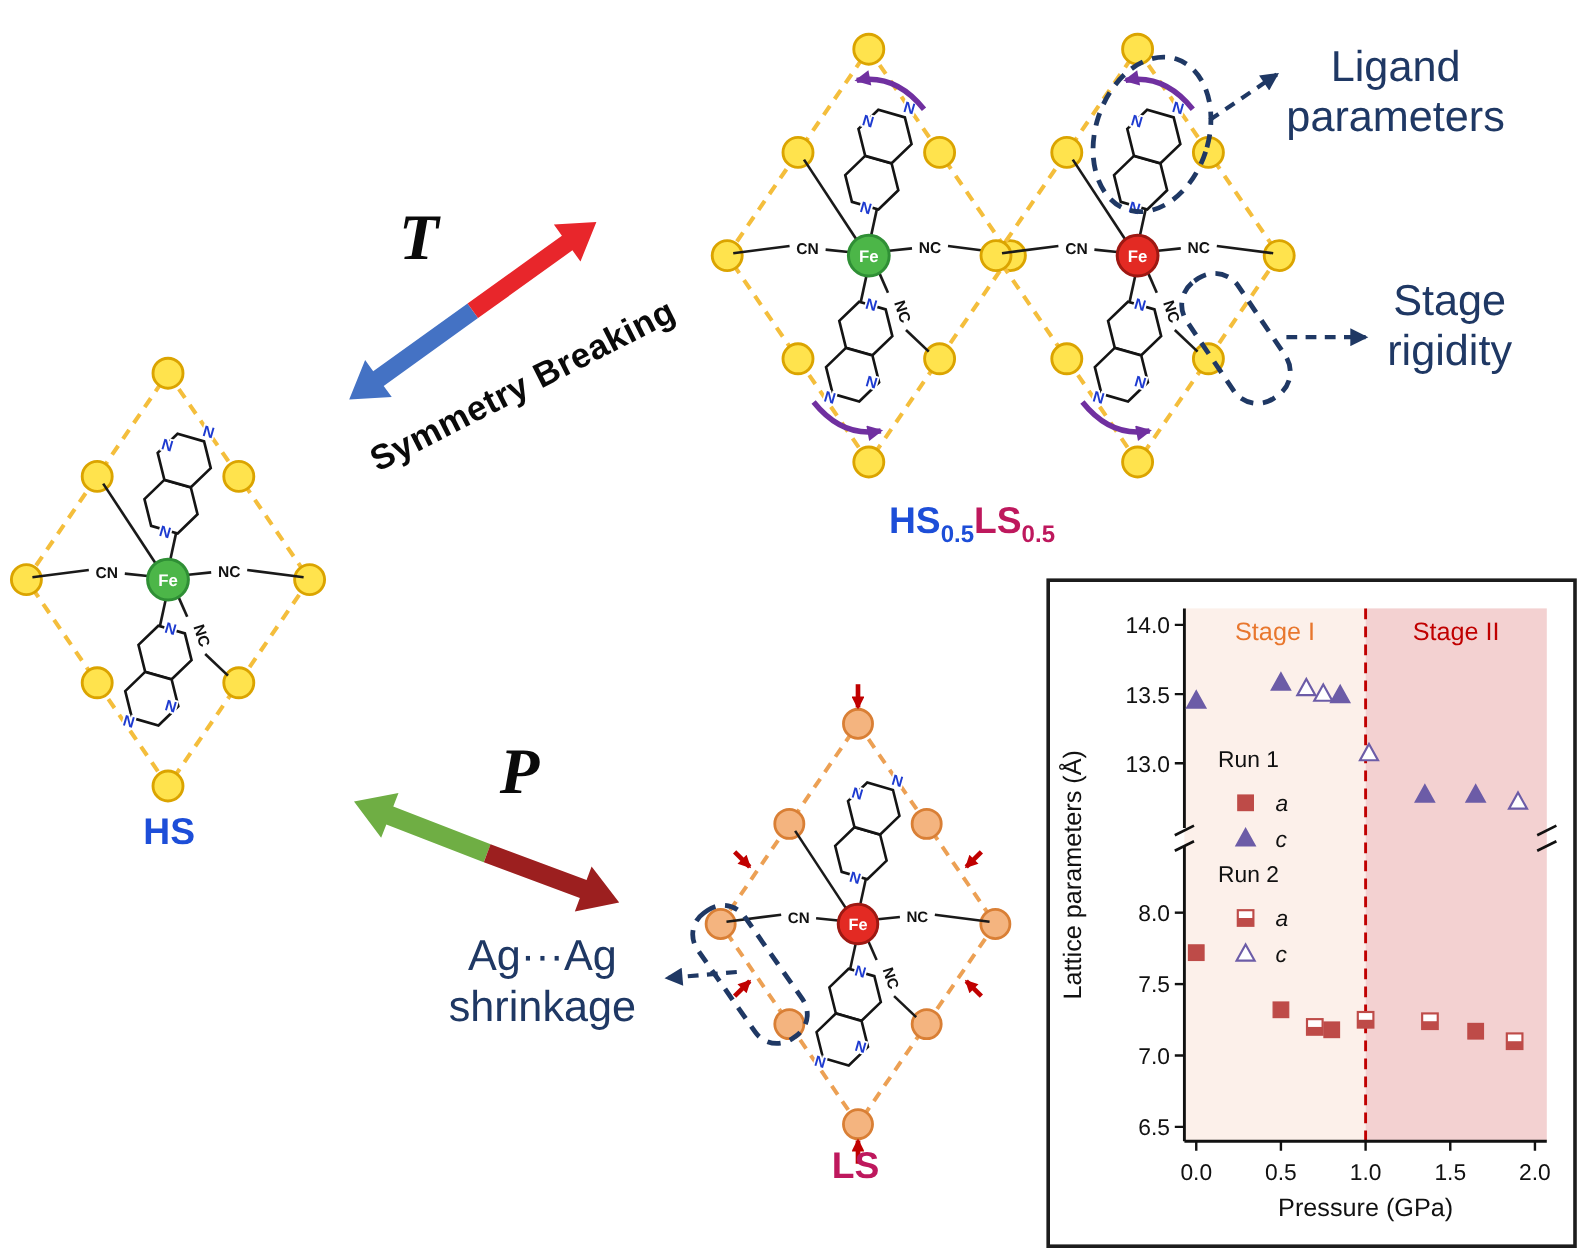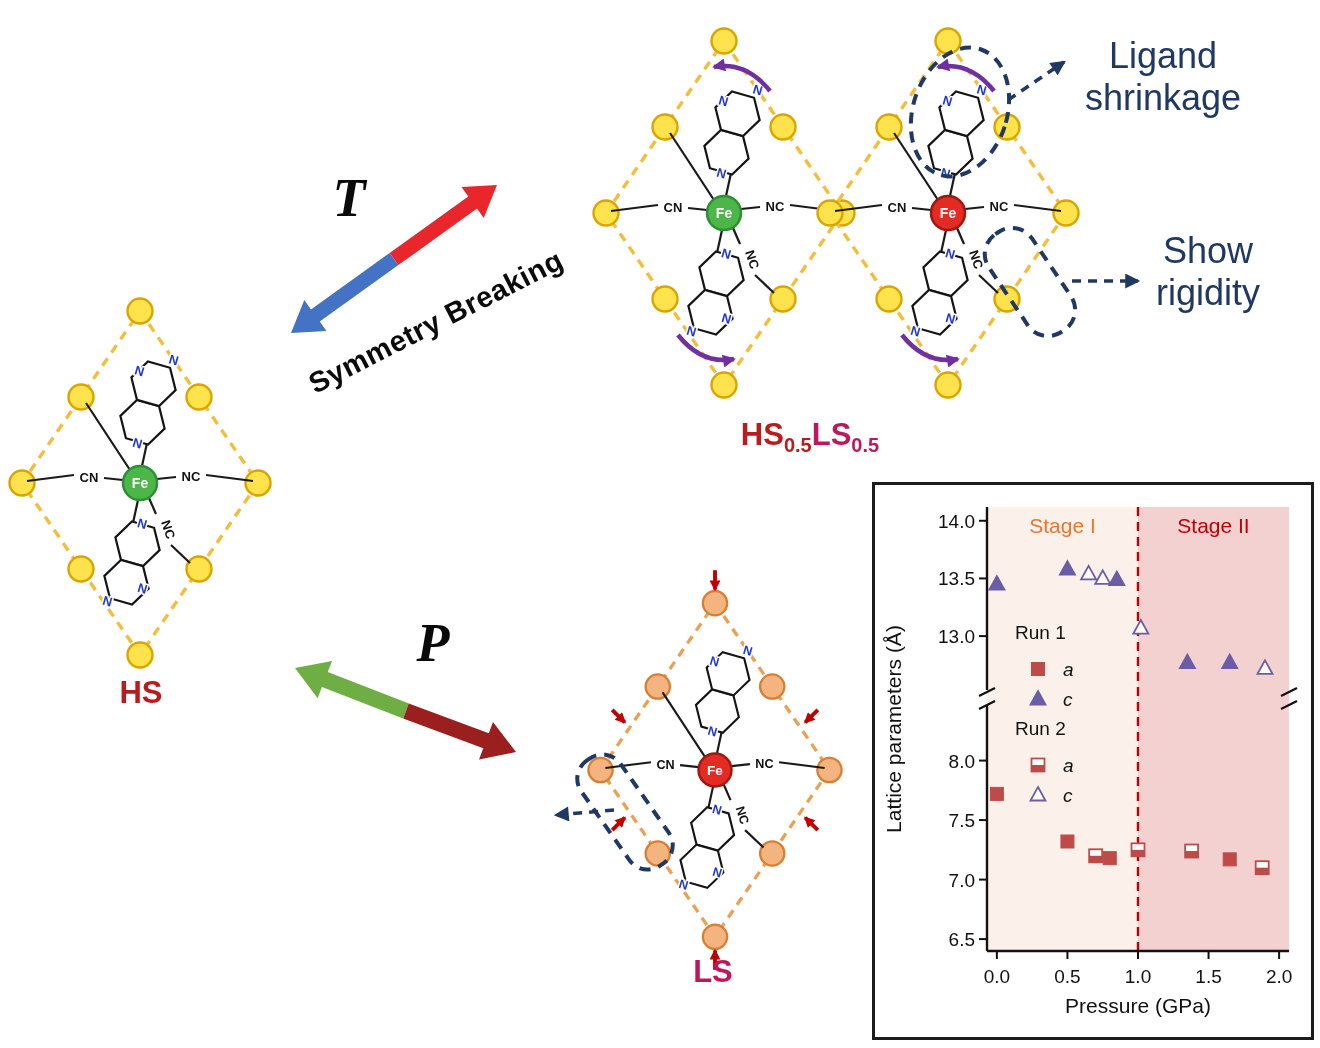--- a/index.html
+++ b/index.html
@@ -3,21 +3,21 @@
 <meta charset="utf-8">
 <style>
   html,body{margin:0;padding:0;background:#fff;font-family:"Liberation Sans",sans-serif;}
   #figure{position:relative;width:1320px;height:1048px;background:#fff;overflow:hidden;}
   #scene{position:absolute;left:0;top:0;}
   .lbl{position:absolute;transform:translate(-50%,-50%);white-space:nowrap;}
   .tp{font-family:"Liberation Serif",serif;font-style:italic;font-weight:700;font-size:54px;color:#0a0a0a;}
   .sym{font-weight:700;font-size:29px;color:#0a0a0a;transform:translate(-50%,-50%) rotate(-27deg);letter-spacing:.5px;}
   .state{font-weight:700;font-size:31px;}
   .state sub{font-size:20px;font-weight:700;}
-  .g{color:#b91c1c;text-align:center;} .r{color:#be185d;}
+  .g{color:#1d4ed8;text-align:center;} .r{color:#be185d;}
   .ann{position:absolute;transform:translate(-50%,-50%);color:#1F3864;font-size:36px;line-height:1.18;text-align:center;}
   #inset{position:absolute;left:872px;top:482px;width:442px;height:558px;background:#fff;border:3px solid #1c1c1c;box-sizing:border-box;}
   #chartsvg{display:block;}
 </style>
 </head>
 <body>
 
 <div id="figure">
   <svg id="scene" width="1320" height="1048">
       <defs>
@@ -212,25 +212,29 @@
   <div class="lbl tp" style="left:349px;top:198px">T</div>
   <div class="lbl sym" style="left:436px;top:322px">Symmetry Breaking</div>
   <div class="lbl tp" style="left:433px;top:643px">P</div>
 
   <div class="lbl state g" style="left:141px;top:693px">HS</div>
   <div class="lbl state r" style="left:713px;top:972px">LS</div>
   <div class="lbl state" style="left:810px;top:437px"><span class="g">HS</span><sub class="g">0.5</sub><span class="r">LS</span><sub class="r">0.5</sub></div>
 
   <div class="ann" style="left:1163px;top:77px">
     <div>Ligand</div>
-    <div>shrinkage</div>
+    <div>parameters</div>
   </div>
   <div class="ann" style="left:1208px;top:272px">
-    <div>Show</div>
+    <div>Stage</div>
     <div>rigidity</div>
+  </div>
+  <div class="ann" style="left:452px;top:818px">
+    <div>Ag···Ag</div>
+    <div>shrinkage</div>
   </div>
 
   <div id="inset">
     <svg id="chartsvg" width="436" height="552">
         <rect x="112" y="22" width="151" height="444" fill="#FCF0EA"></rect>
         <rect x="263" y="22" width="151" height="444" fill="#F3D1D1"></rect>
         <line x1="263" y1="22" x2="263" y2="466" stroke="#C00000" stroke-width="2.4" stroke-dasharray="9 6"></line>
         <text x="187.5" y="48" font-size="21" fill="#E8772E" style="font-family:&quot;Liberation Sans&quot;,sans-serif" text-anchor="middle">Stage I</text>
         <text x="338.5" y="48" font-size="21" fill="#C00000" style="font-family:&quot;Liberation Sans&quot;,sans-serif" text-anchor="middle">Stage II</text>
         <line x1="112" y1="22" x2="112" y2="205" stroke="#111" stroke-width="2.4"></line>

